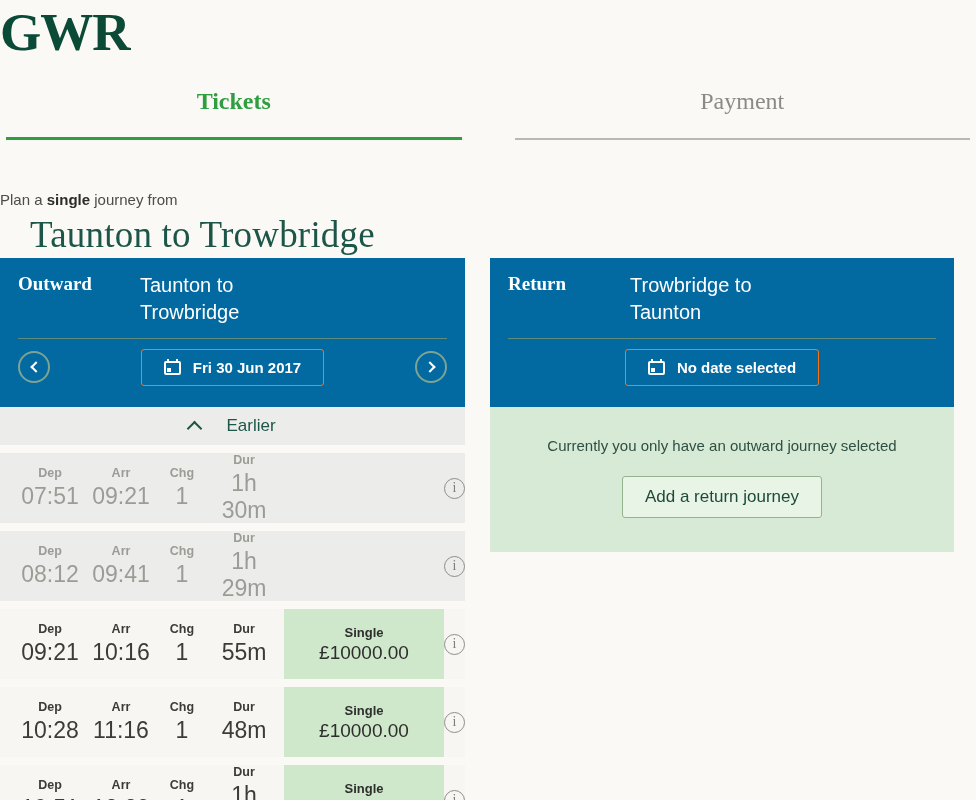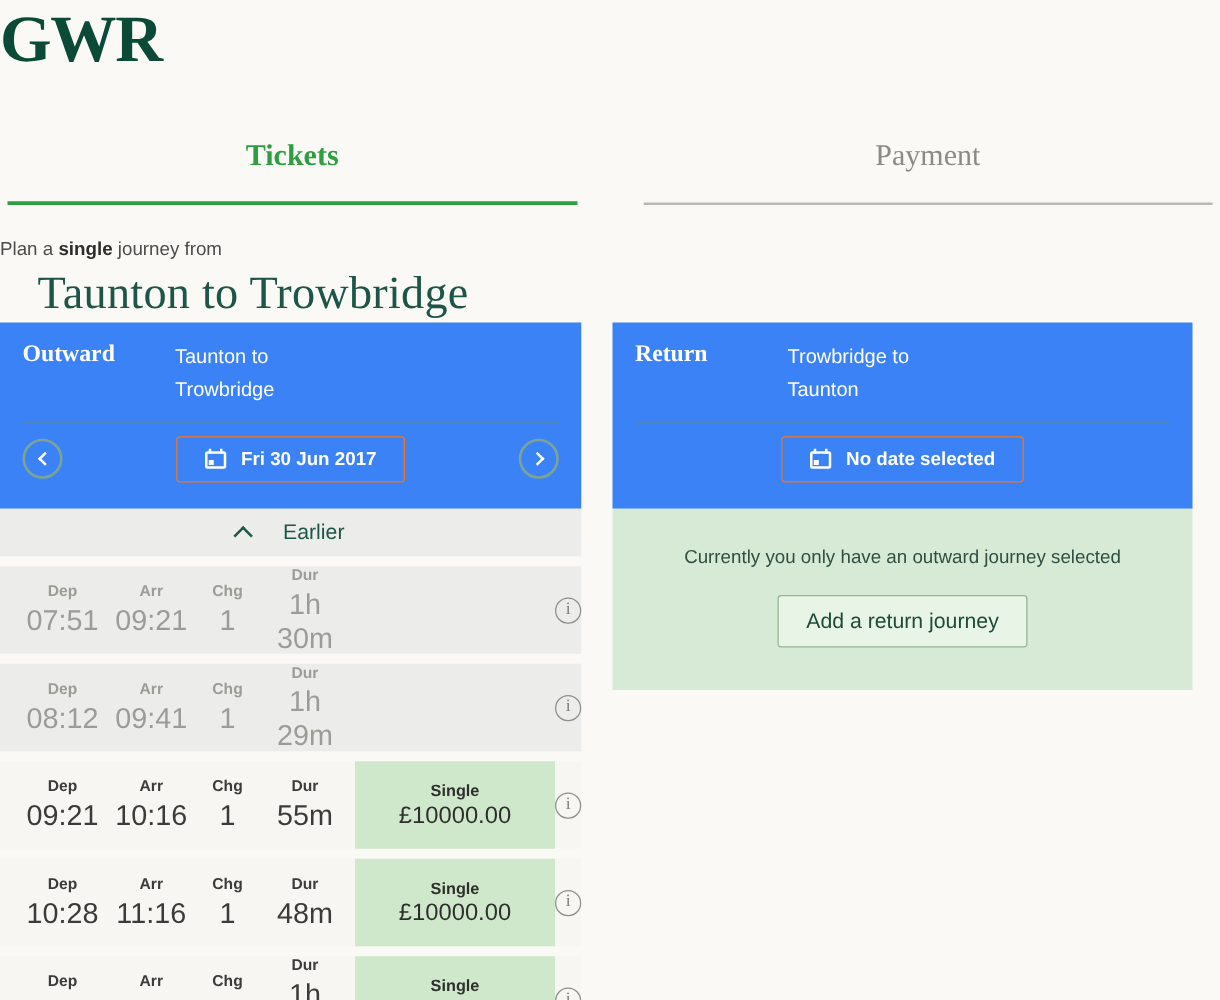--- a/index.html
+++ b/index.html
@@ -16,21 +16,21 @@
     position: absolute; left: 0; top: 2px;
     font-family: "Liberation Serif", serif;
     font-weight: bold; font-size: 53px;
     color: #0b4a36; letter-spacing: -1px;
     line-height: 60px;
     display: flex; align-items: baseline;
   }
 
   
   .tabs {
-    position: absolute; left: 0; top: 112px;
+    position: absolute; left: 0; top: 88px;
     width: 976px; height: 52px;
     display: flex;
     gap: 41px;
   }
   .tab {
     flex: 1 1 0; text-align: center;
     font-family: "Liberation Serif", serif;
     font-size: 24px; color: #8b8b86;
     padding-bottom: 12px;
     position: relative;
@@ -54,30 +54,30 @@
     position: absolute; left: 0; top: 213px;
     font-family: "Liberation Serif", serif;
     font-size: 37px; color: #1d5648;
     letter-spacing: .2px;
     padding-left: 30px;
   }
 
   
   .panel { position: absolute; }
   .panel-hd {
-    background: #3b82f6; color: #ffffff;
+    background: #0369a1; color: #ffffff;
     padding: 14px 18px 12px 18px;
   }
   .hd-top { display: flex; align-items: flex-start; }
   .hd-dir {
     font-family: "Liberation Serif", serif;
     font-weight: bold; font-size: 19px;
     width: 122px; flex: none; padding-top: 1px;
   }
-  .hd-route { font-size: 16px; line-height: 27px; }
+  .hd-route { font-size: 20px; line-height: 27px; }
   .hd-rule { height: 1px; background: #5e8c7d; margin: 12px 0 0 0; }
   .hd-dates {
     display: flex; align-items: center; justify-content: center;
     position: relative; height: 56px;
   }
   .nav-btn {
     position: absolute; top: 50%; margin-top: -16px;
     width: 32px; height: 32px; border-radius: 50%;
     border: 2px solid #7ca495;
     display: flex; align-items: center; justify-content: center;

